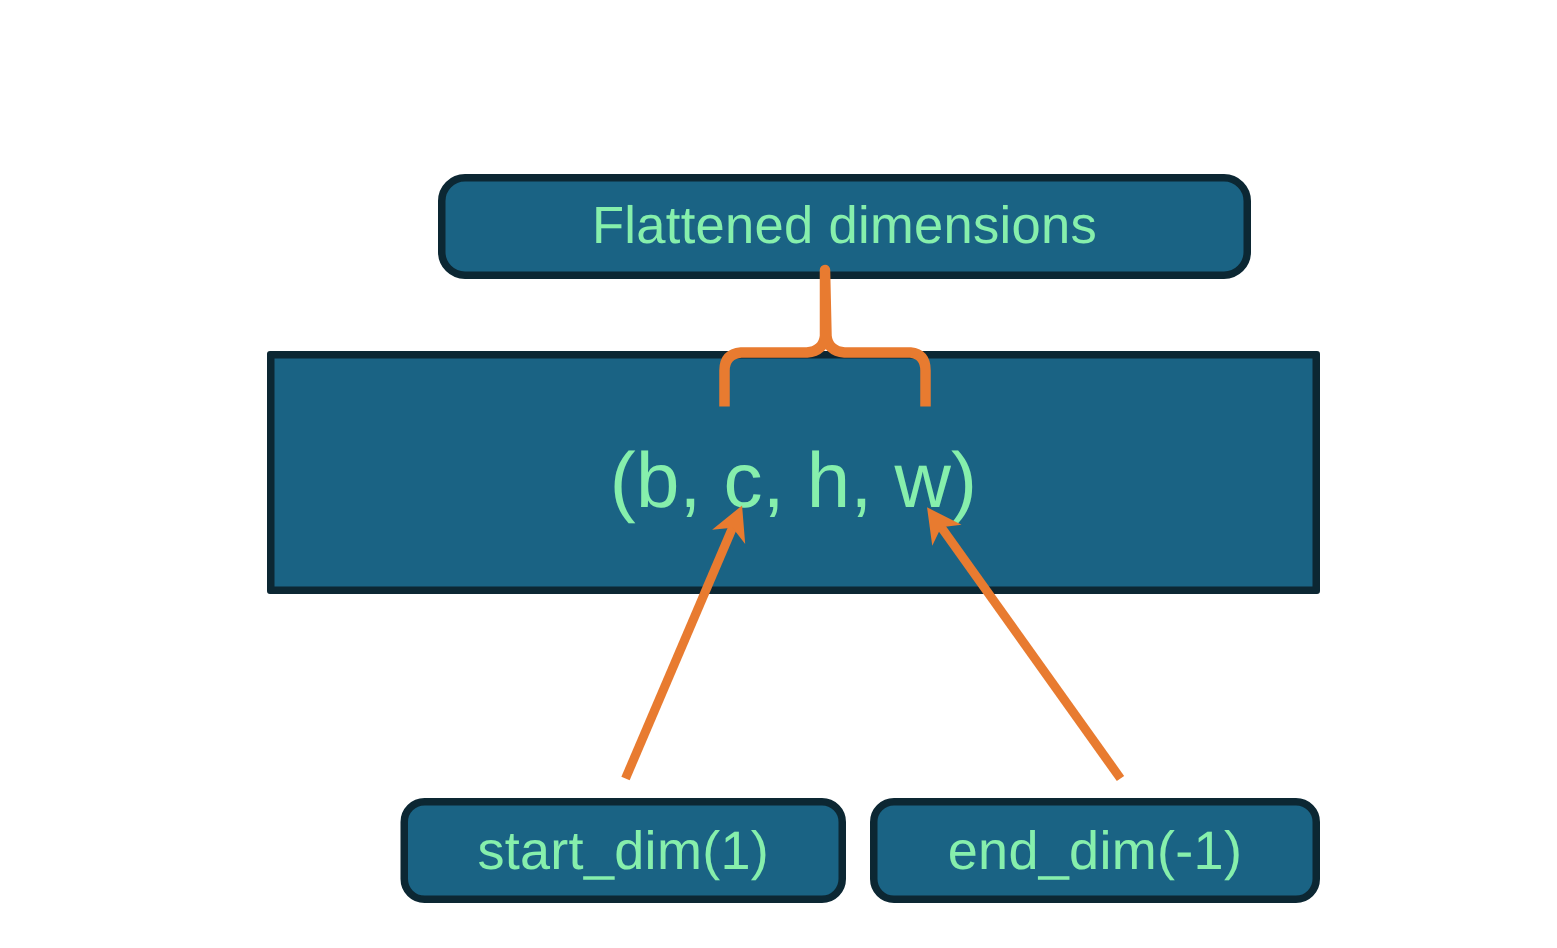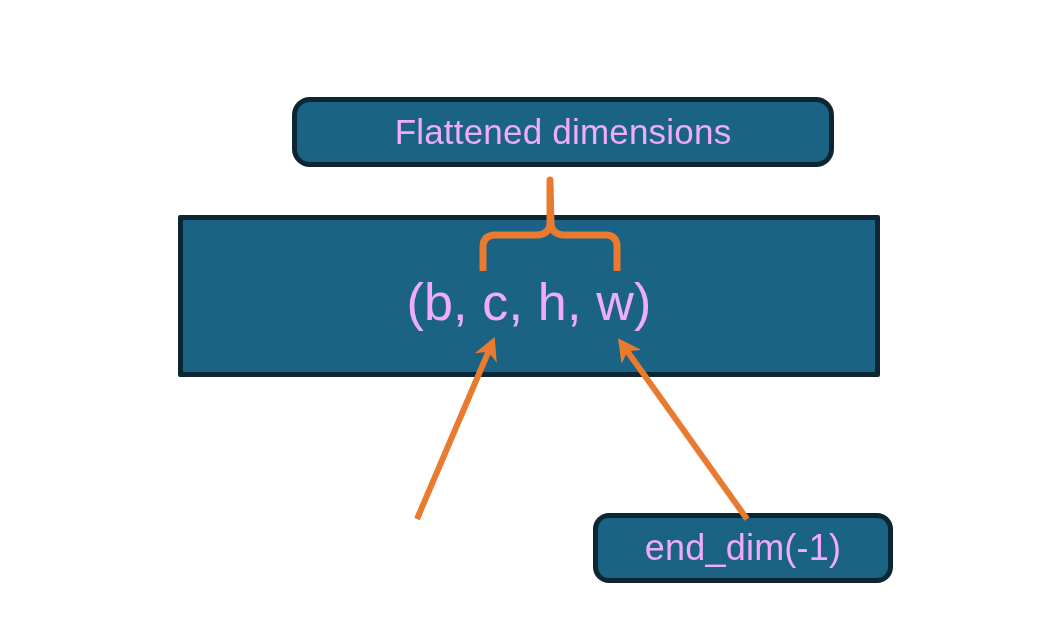--- a/index.html
+++ b/index.html
@@ -19,25 +19,26 @@
   }
   .node {
     position: absolute;
     box-sizing: border-box;
     background: #1a6384;
     border: 5px solid #0c2733;
     border-radius: 16px;
     display: flex;
     align-items: center;
     justify-content: center;
-    color: #f0abfc;
+    color: #86efac;
     font-family: "Liberation Sans", sans-serif;
     font-weight: 400;
     letter-spacing: 0.2px;
     z-index: 2;
+    margin-top: 19px;
   }
   #node-flattened {
     left: 292px;
     top: 97px;
     width: 542px;
     height: 70px;
     font-size: 35px;
     border-radius: 18px;
   }
   #node-shape {
@@ -52,21 +53,21 @@
   }
   #node-start-dim {
     left: 267px;
     top: 513px;
     width: 297px;
     height: 70px;
     font-size: 36px;
     border-radius: 16px;
   }
   #node-end-dim {
-    left: 593px;
+    left: 580px;
     top: 513px;
     width: 300px;
     height: 70px;
     font-size: 36px;
     border-radius: 16px;
   }
   #overlay {
     position: absolute;
     left: 0;
     top: 0;
@@ -114,20 +115,23 @@
   </svg>
 
   <div class="node" id="node-flattened">
     <span class="label-text">Flattened dimensions</span>
   </div>
 
   <div class="node" id="node-shape">
     <span class="label-text">(b, c, h, w)</span>
   </div>
 
+  <div class="node" id="node-start-dim">
+    <span class="label-text">start_dim(1)</span>
+  </div>
 
   <div class="node" id="node-end-dim">
     <span class="label-text">end_dim(-1)</span>
   </div>
 
   <svg id="brace-layer" viewBox="0 0 1038 632" width="1038" height="632" xmlns="http://www.w3.org/2000/svg">
     <g fill="none" stroke="#e87b30" stroke-width="7" stroke-linecap="butt" stroke-linejoin="round">
       <path d="M 483 271
                L 483 247
                Q 483 236 494 235

